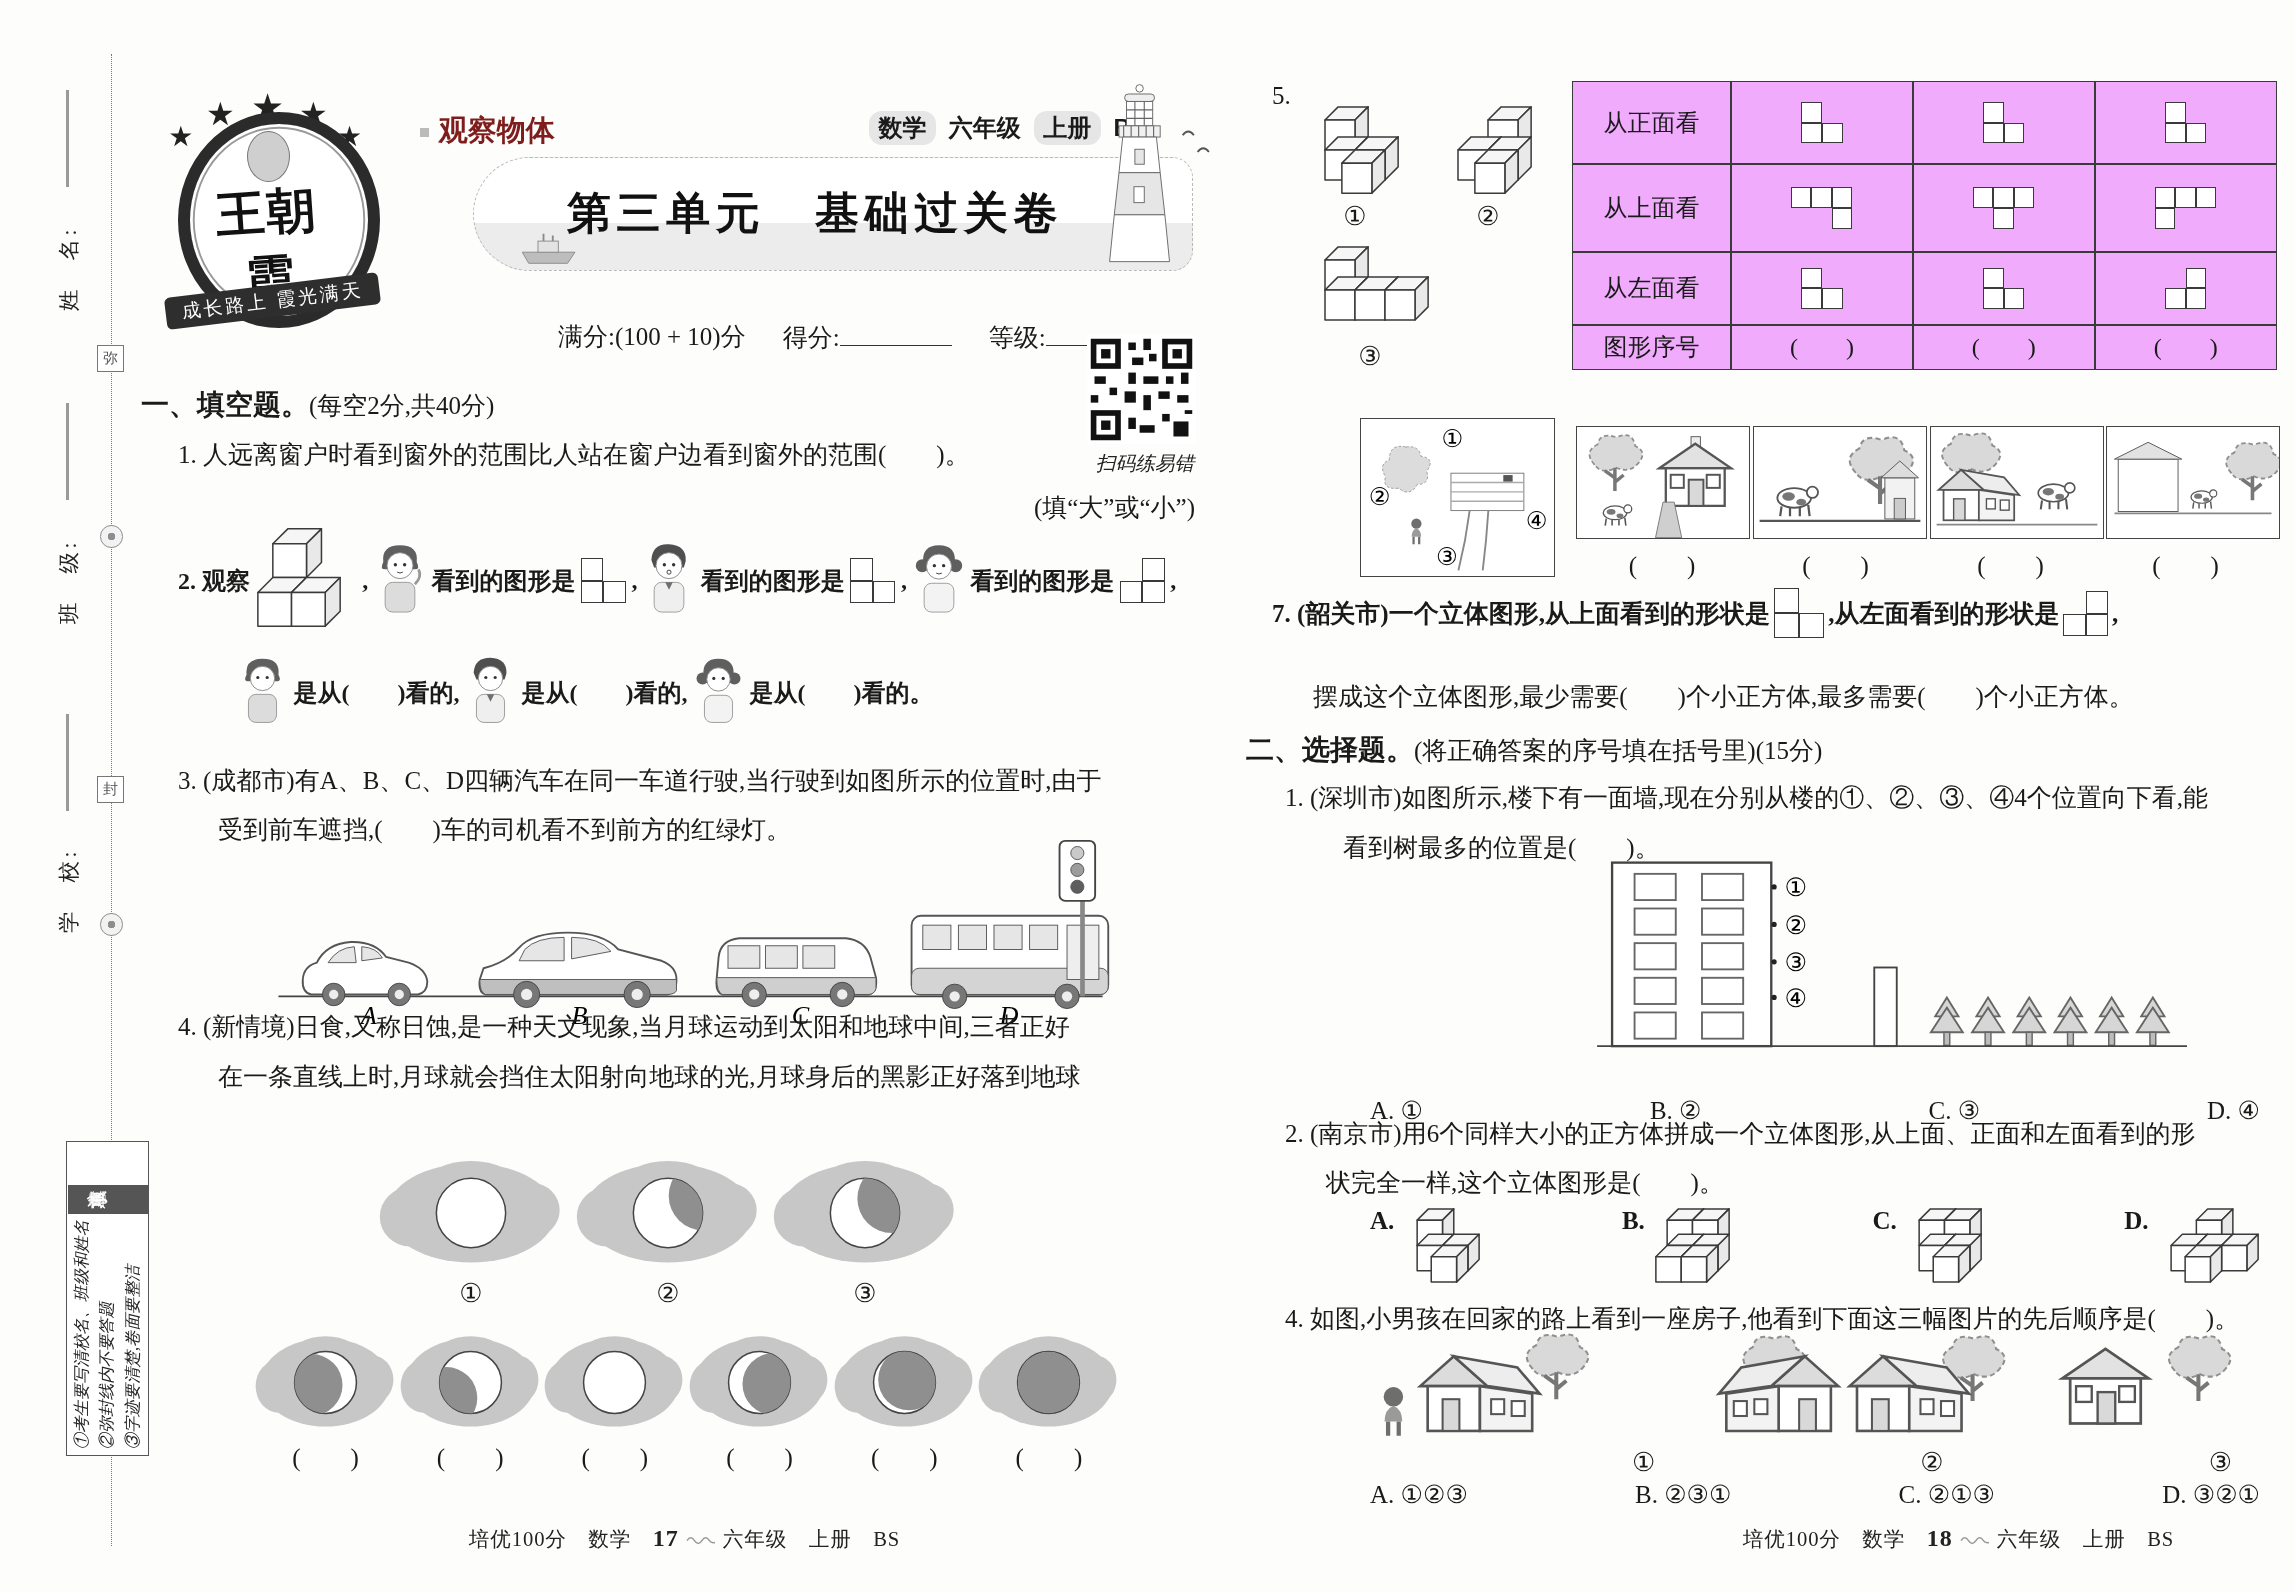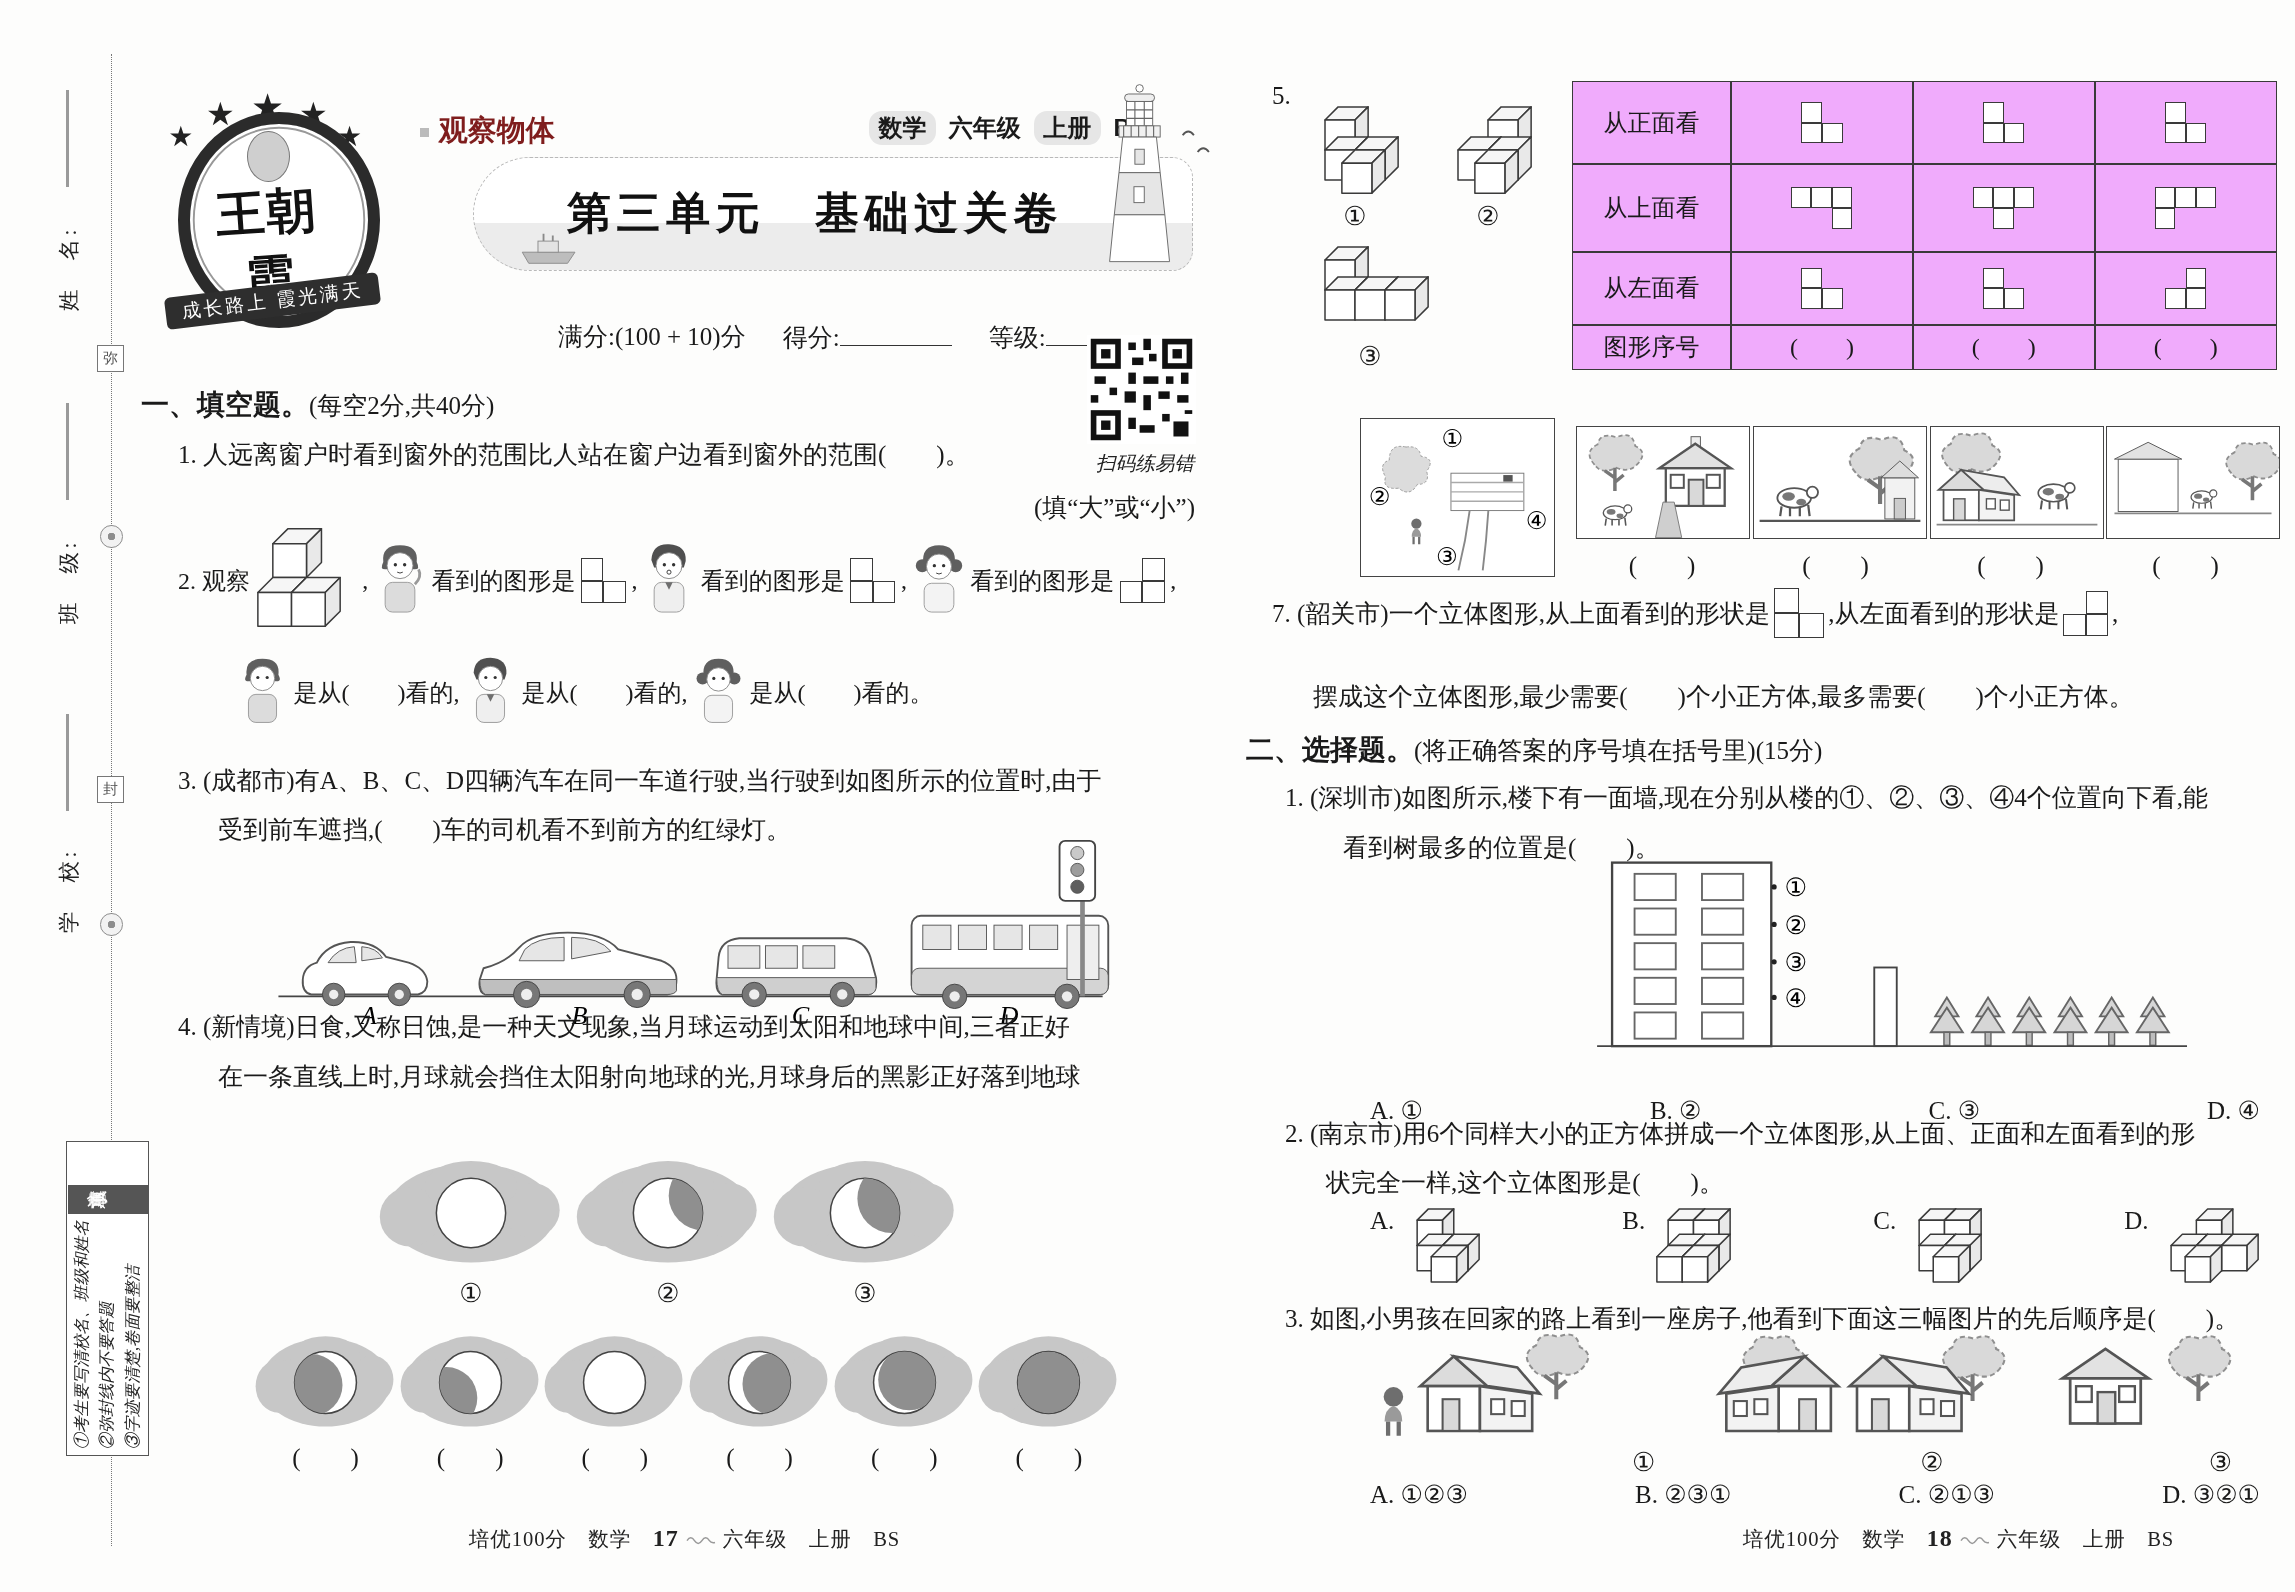--- a/index.html
+++ b/index.html
@@ -42,21 +42,21 @@
                border-radius:5.6px;font-family:"Liberation Sans",sans-serif;}
   
   .score-row{position:absolute;left:558px;top:320px;width:637px;display:flex;gap:37px;font-size:25px;}
   .wline{display:inline-block;width:112px;border-bottom:1.9px solid #333;height:25px;}
   .qr{position:absolute;left:1087px;top:335px;width:109px;height:109px;}
   .qr-cap{position:absolute;left:1070px;top:450px;width:150px;text-align:center;font-size:19.7px;font-style:italic;color:#222;}
   
   .h1{font-size:28px;font-weight:bold;font-family:"Liberation Sans",sans-serif;}
   .h1 .note{font-weight:normal;font-family:"Liberation Serif",serif;font-size:25px;}
   .qline{position:absolute;white-space:nowrap;}
-  .flexline{display:flex;align-items:center;}
+  .flexline{display:flex;align-items:center;font-weight:bold;}
   
   .gshape{position:relative;display:inline-block;}
   .gcell{position:absolute;border:1.9px solid #3a3a3a;background:#fff;box-sizing:border-box;}
   
   .cf{stroke:#3a3a3a;stroke-width:1.6;stroke-linejoin:round;}
   .cf.f{fill:#ffffff;}
   .cf.t{fill:#f6f6f6;}
   .cf.s{fill:#e9e9e9;}
   .paren{display:inline-block;text-align:center;font-size:25px;}
   
@@ -857,21 +857,21 @@
             <polygon class="cf t" points="68,41 80,29 107,29 95,41"></polygon>
             <polygon class="cf s" points="95,41 107,29 107,56 95,68"></polygon>
             <rect class="cf f" x="68" y="41" width="27" height="27"></rect>
             <polygon class="cf t" points="29,53 41,41 68,41 56,53"></polygon>
             <polygon class="cf s" points="56,53 68,41 68,68 56,80"></polygon>
             <rect class="cf f" x="29" y="53" width="27" height="27"></rect>
           </svg></span>
     </span>
   </div>
 
-  <div class="qline" style="left:1285px;top:1302px;">3. 如图,小男孩在回家的路上看到一座房子,他看到下面这三幅图片的先后顺序是(　　)。</div>
+  <div class="qline" style="left:1285px;top:1302px;">4. 如图,小男孩在回家的路上看到一座房子,他看到下面这三幅图片的先后顺序是(　　)。</div>
   <svg class="abs" style="left:1370px;top:1332px;" width="890" height="112" viewBox="0 0 950 120">
     <use href="#sym-person" transform="translate(10,58) scale(1.9)"></use>
     <use href="#sym-tree" transform="translate(160,0) scale(1.8)"></use>
     <use href="#sym-house-iso" transform="translate(52,18) scale(2.0)"></use>
     <use href="#sym-tree" transform="translate(392,2) scale(1.8)"></use>
     <g transform="translate(372,18) scale(2.0)">
         <g transform="translate(64,0) scale(-1,1)">
           <use href="#sym-house-iso"></use>
         </g>
       </g>

